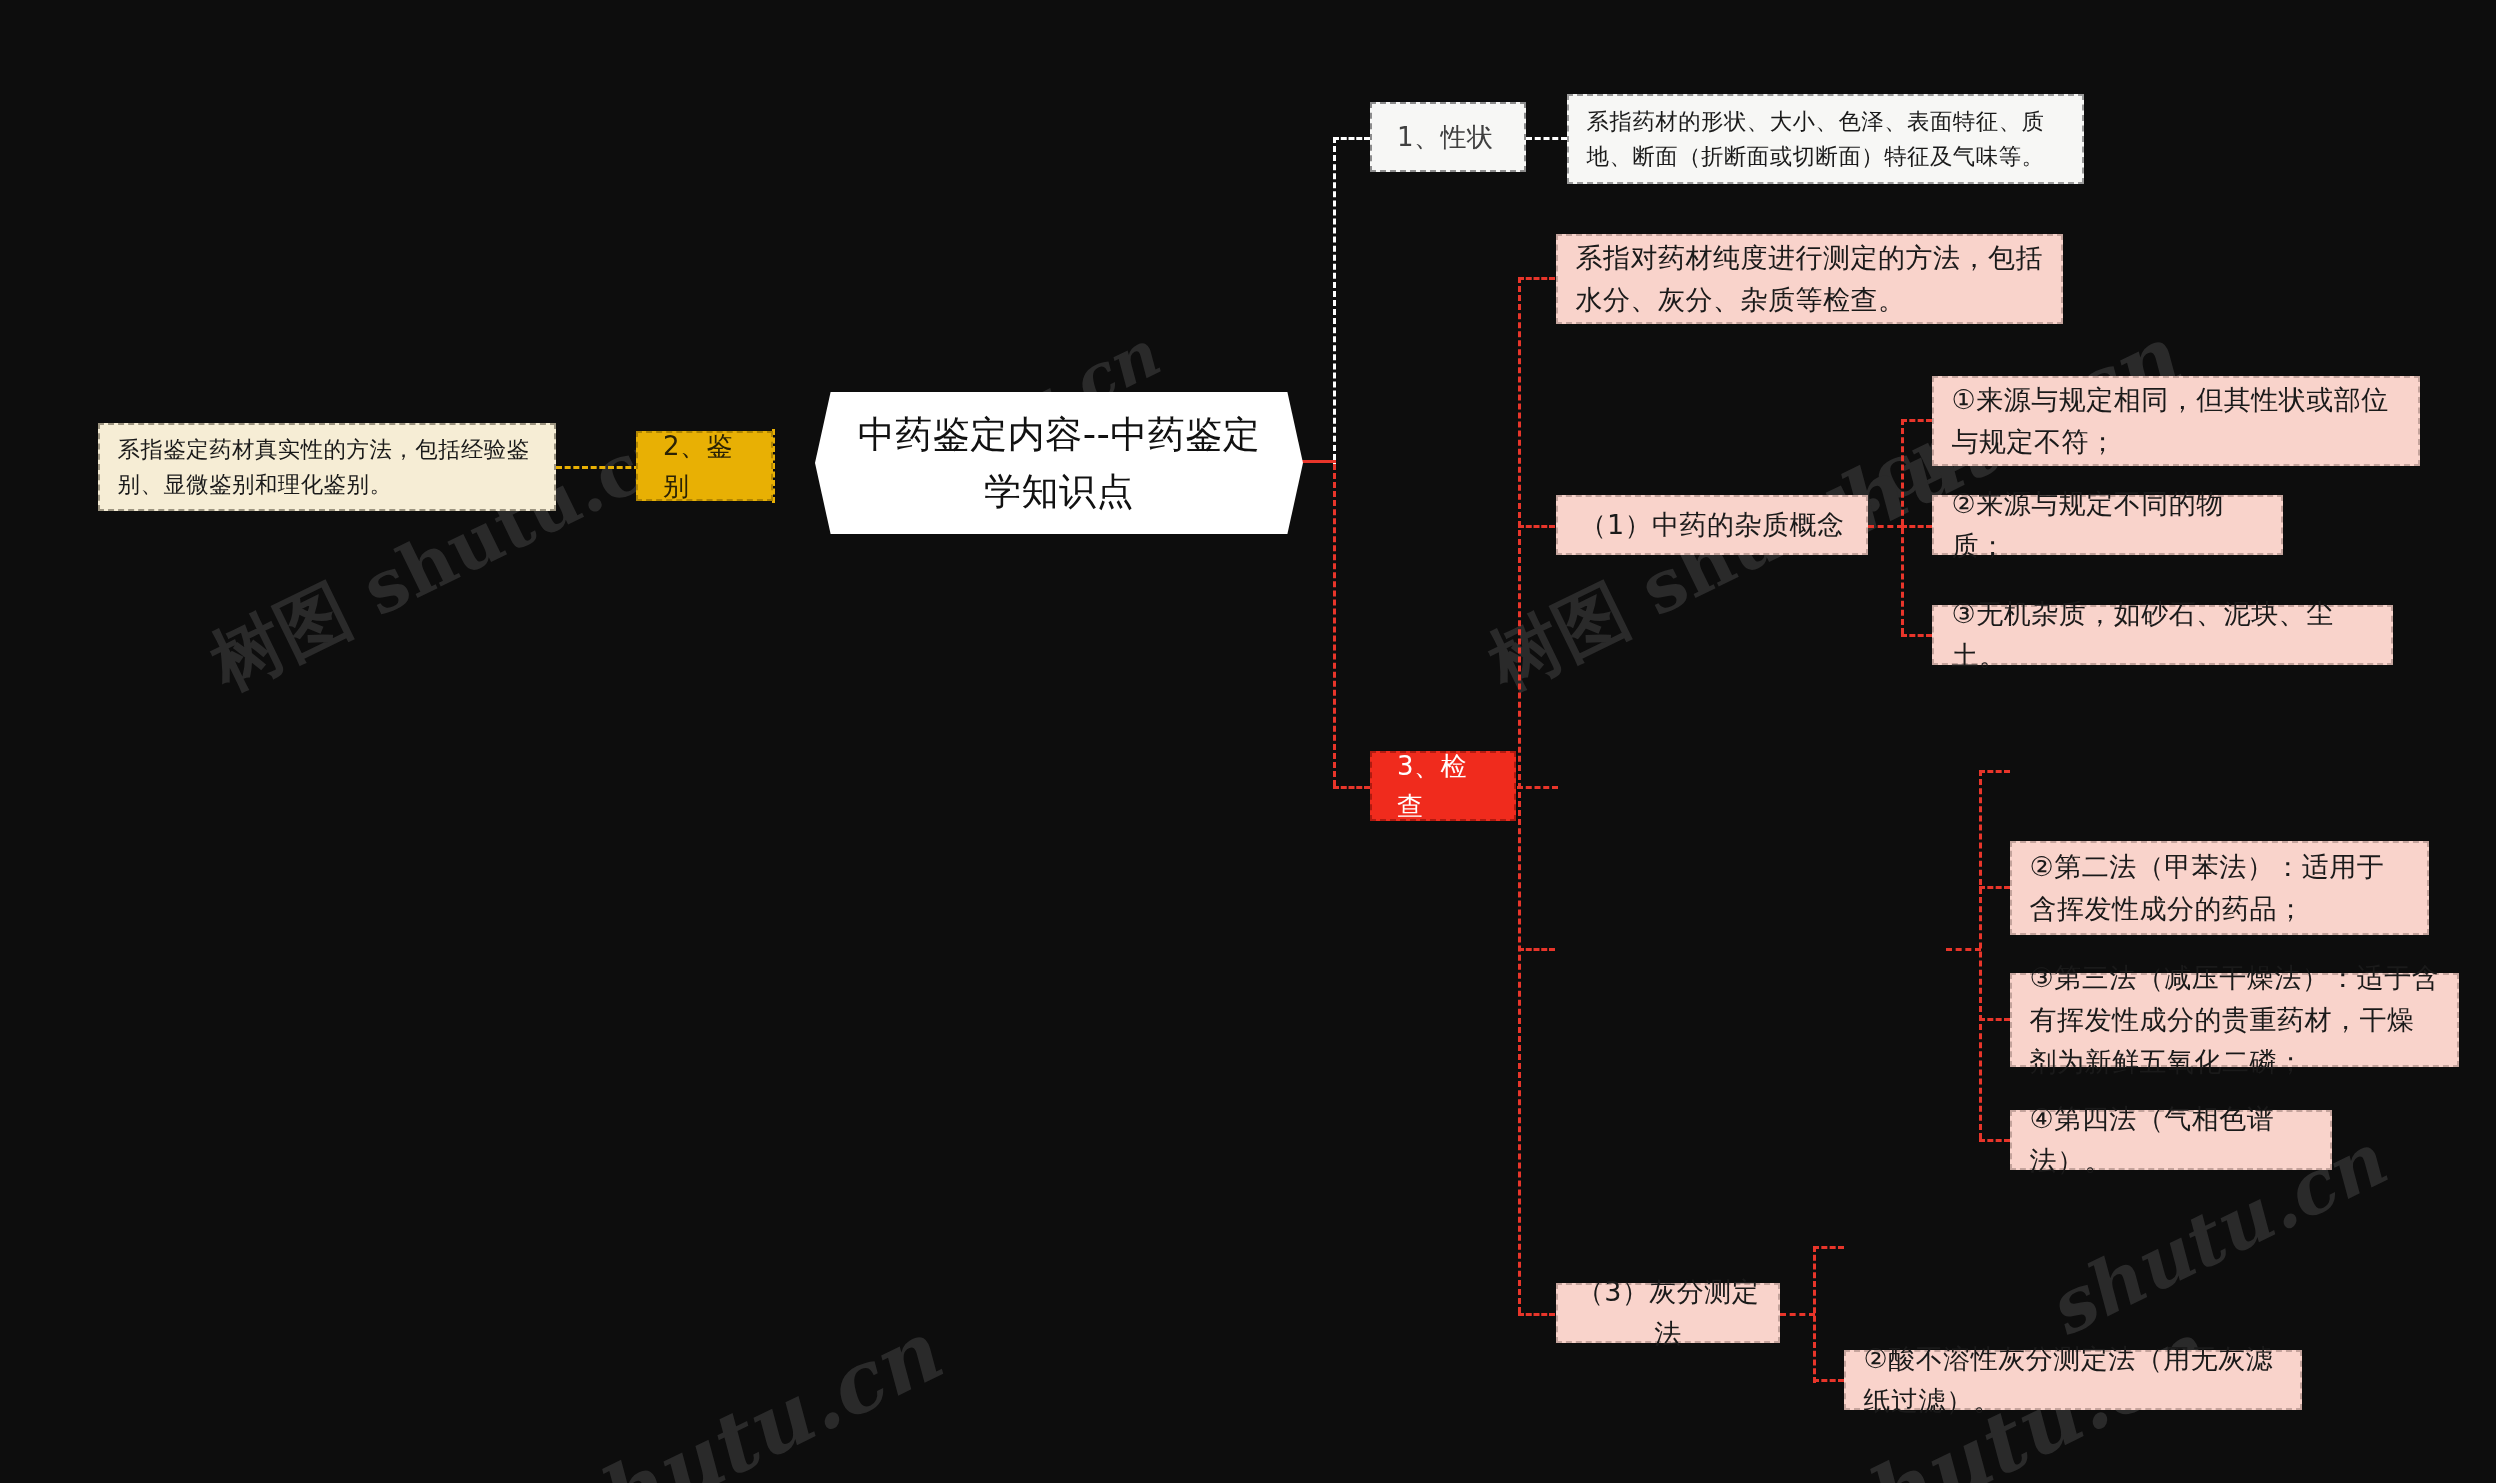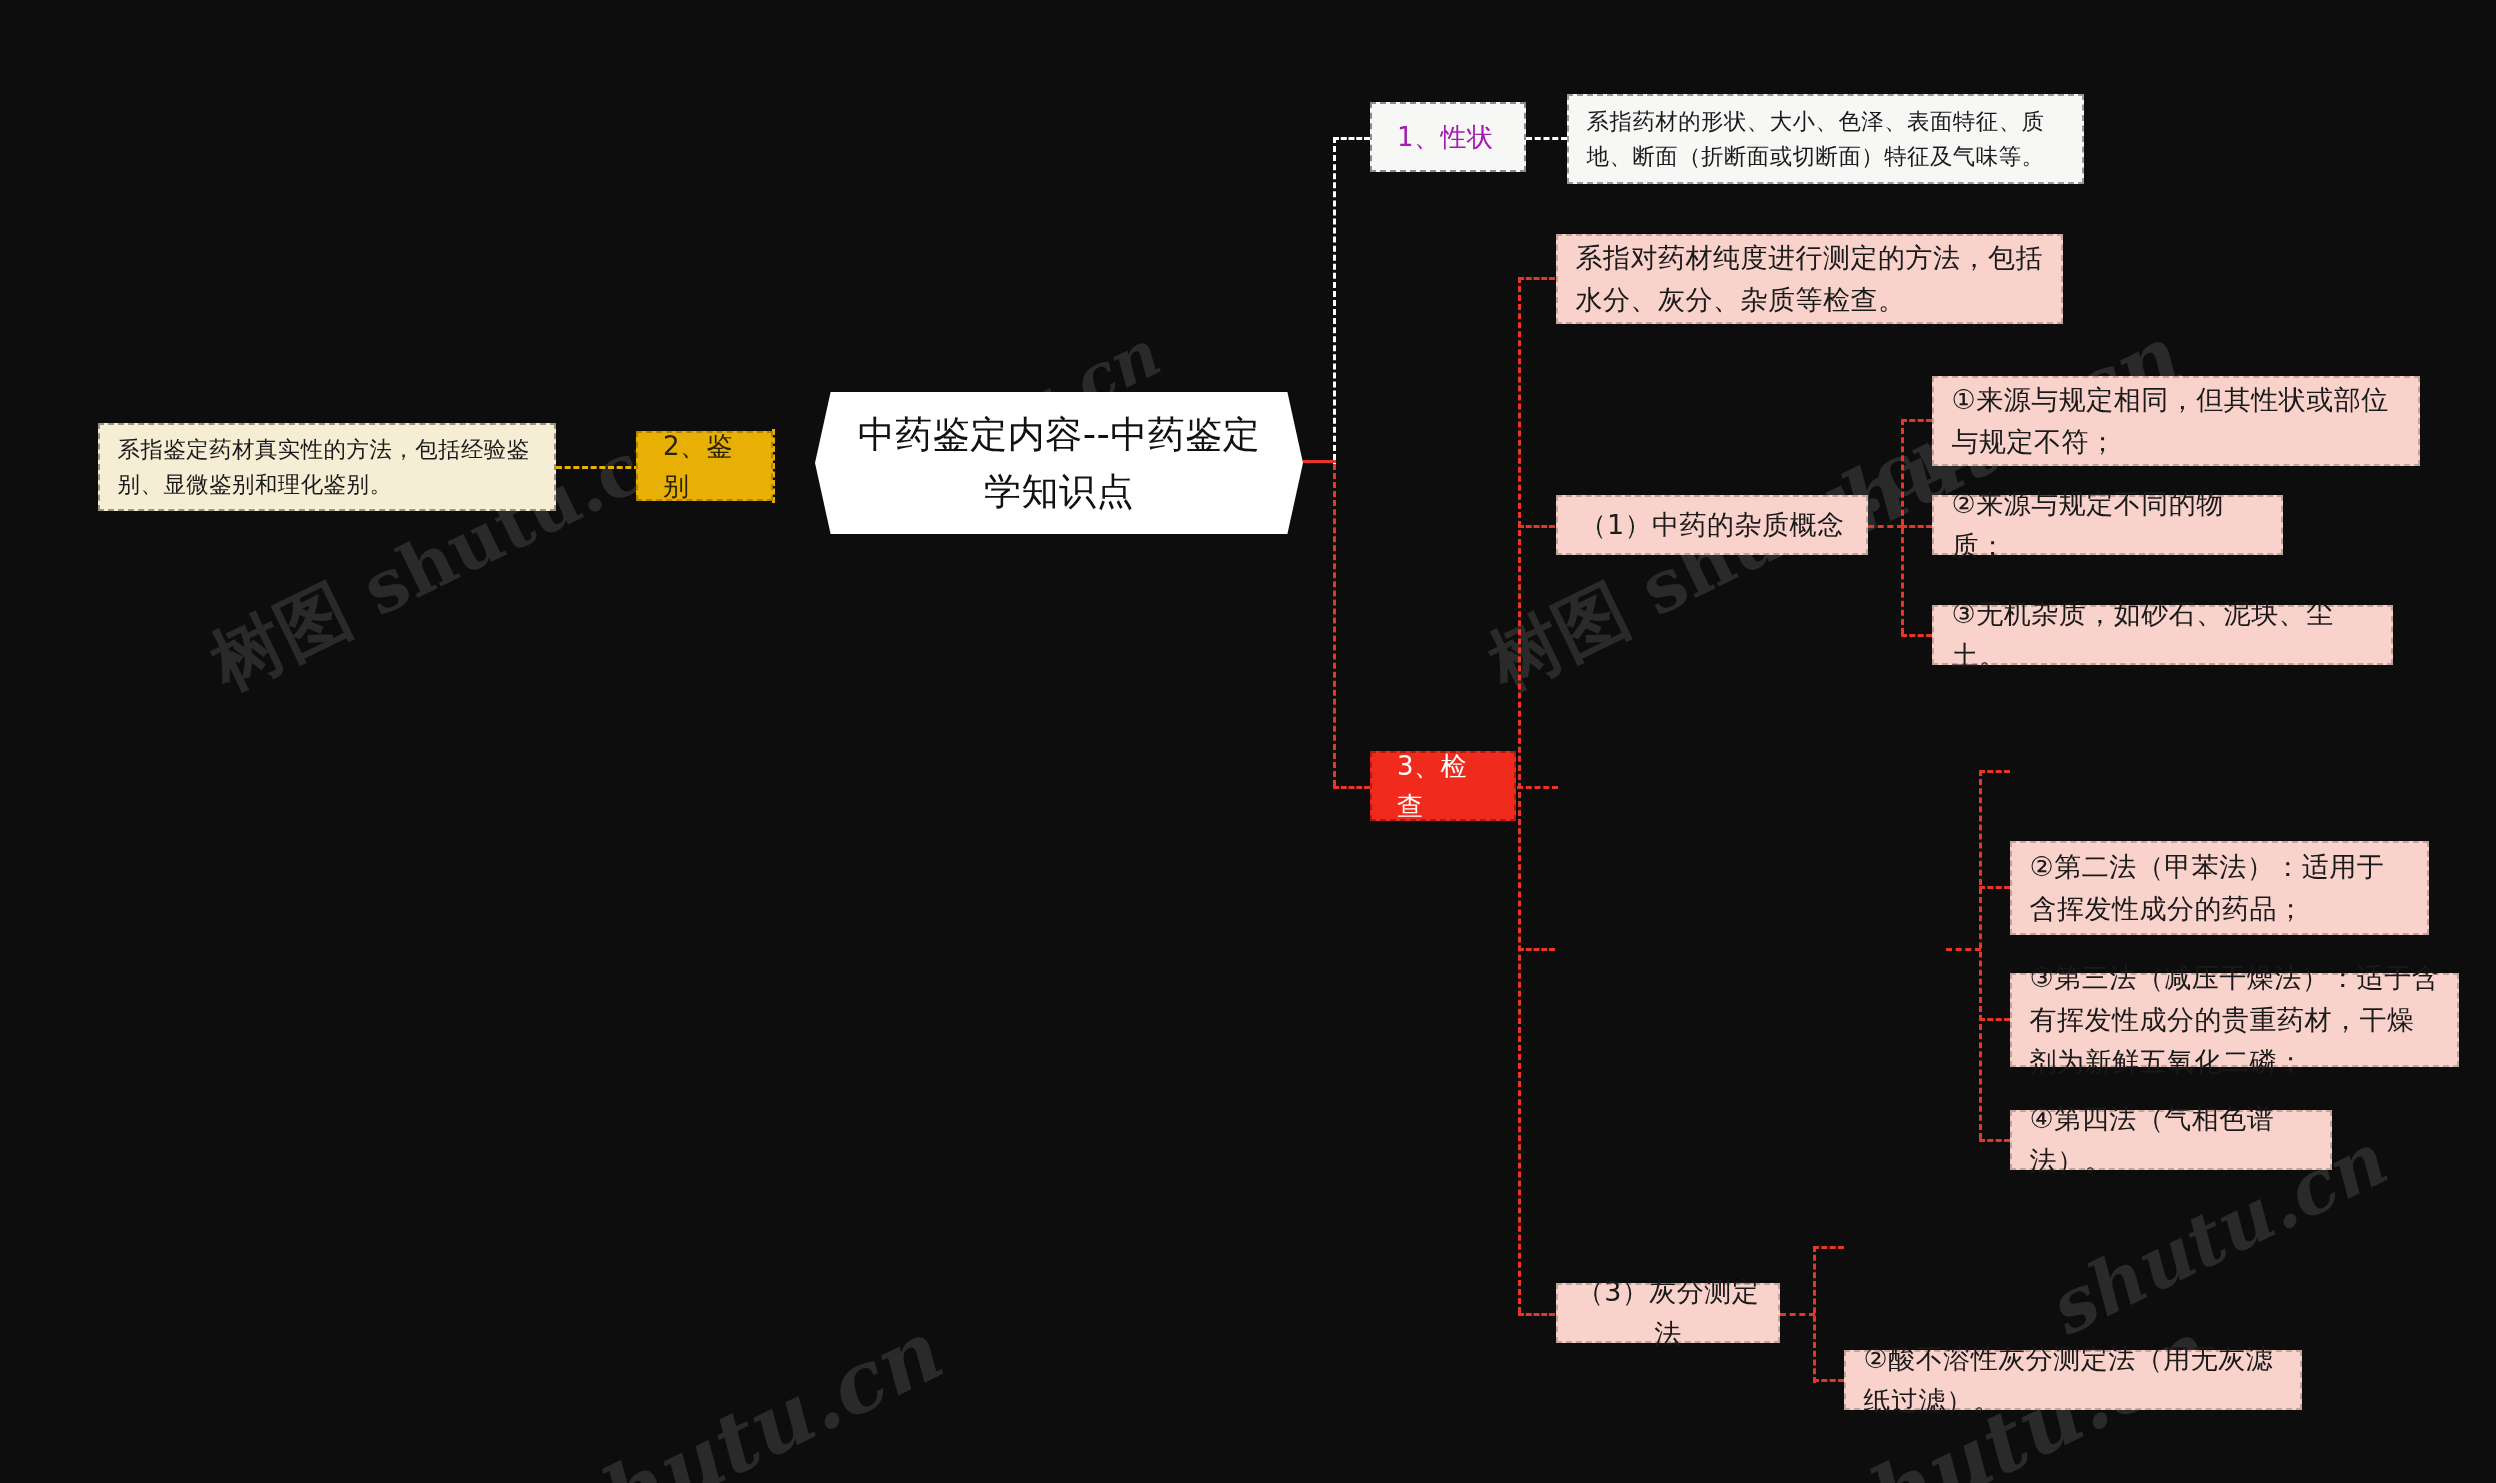--- a/index.html
+++ b/index.html
@@ -61,21 +61,21 @@
     text-align:center;
     justify-content:flex-start;
     padding:17.6px 33px;
     clip-path:polygon(3.2% 0,96.8% 0,100% 50%,96.8% 100%,3.2% 100%,0 50%);
     z-index:4;
   }
 
   
   .head-white{
     background:#f7f7f5;
-    color:#a21caf;
+    color:#404040;
     font-size:26px;
     padding:13.7px 25px;
     justify-content:center;
     border:2px dashed #8c8c8c;
   }
   .head-gold{
     background:#e8b004;
     color:#2a2205;
     font-size:26px;
     padding:13.7px 25px;

